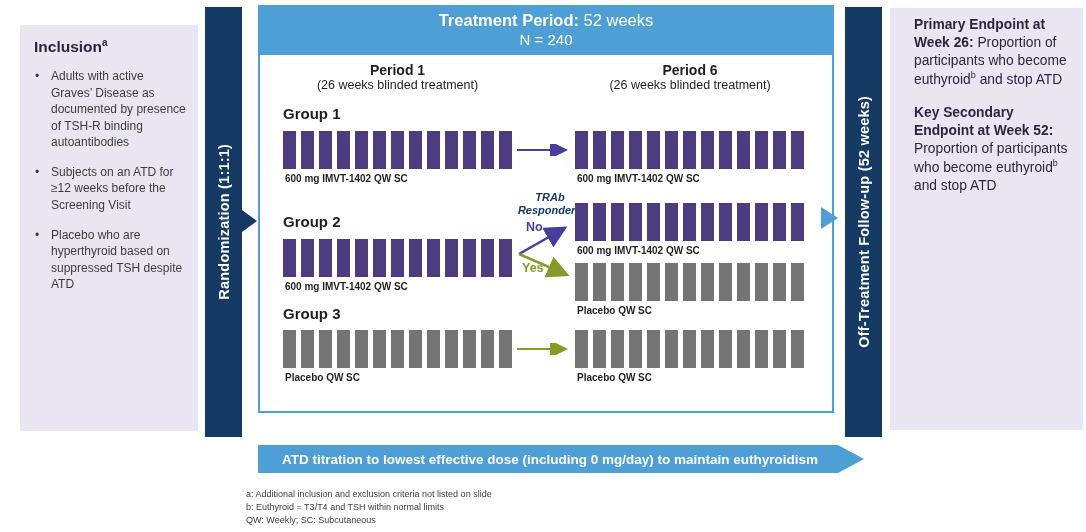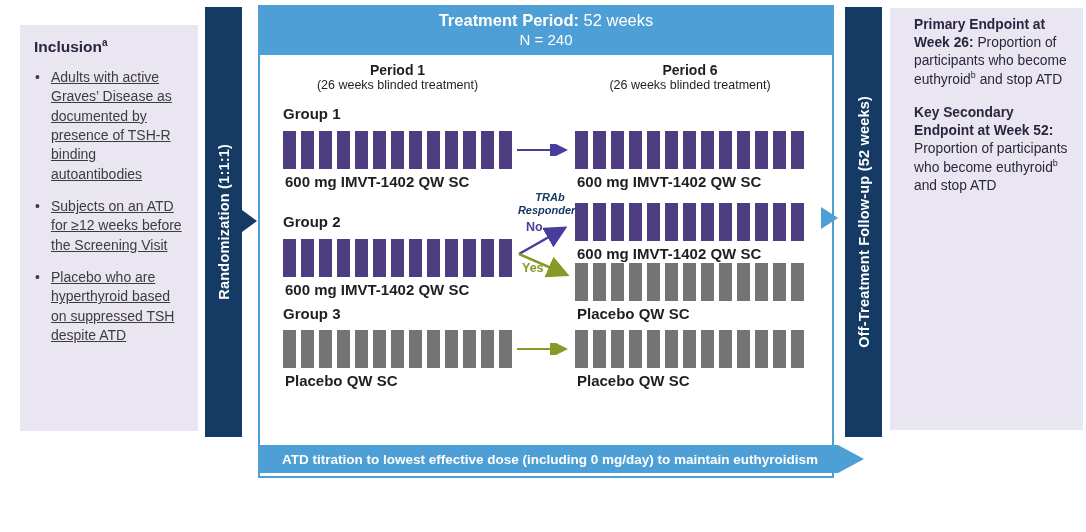--- a/index.html
+++ b/index.html
@@ -4,57 +4,57 @@
 <style>
   html,body{margin:0;padding:0;background:#ffffff;}
   body{font-family:"Liberation Sans","DejaVu Sans",sans-serif;}
   .stage{position:relative;width:1086px;height:532px;background:#fff;overflow:hidden;}
 
   
   .panel{position:absolute;background:var(--panel-bg);box-sizing:border-box;}
   .left-panel{left:20px;top:25px;width:178px;height:406px;padding:12px 12px;}
   .left-title{font-weight:bold;font-size:15.5px;color:var(--header-text);margin:0 0 12px 2px;}
   .left-title sup{font-size:10px;}
-  ul.bullets{list-style:none;margin:0;padding:0;font-size:14px;line-height:1.38;color:#3c3c3c;text-decoration:underline;}
+  ul.bullets{list-style:none;margin:0;padding:0;font-size:12px;line-height:1.38;color:#3c3c3c;}
   ul.bullets li{position:relative;padding-left:19px;margin-bottom:13px;}
   ul.bullets li::before{content:"\2022";position:absolute;left:3px;color:#3c3c3c;}
 
   .right-panel{left:890px;top:8px;width:193px;height:422px;padding:8px 12px;font-size:13.8px;line-height:1.3;color:var(--header-text);}
   .right-panel p{margin:0 0 16px 12px;}
   .right-panel .b{font-weight:bold;}
   .right-panel sup{font-size:9px;}
 
   
   .vbar{position:absolute;top:7px;height:430px;width:37px;background:var(--navy);color:#fff;display:flex;align-items:center;justify-content:center;}
   .vbar span{writing-mode:vertical-rl;transform:rotate(180deg);font-weight:bold;font-size:14.5px;white-space:nowrap;letter-spacing:.2px;}
   .rand-bar{left:205px;}
   .follow-bar{left:845px;}
   .rand-notch{position:absolute;left:242px;top:210px;width:0;height:0;
     border-left:15px solid var(--navy);border-top:11px solid transparent;border-bottom:11px solid transparent;}
   .blue-arrowhead{position:absolute;left:821px;top:207px;width:0;height:0;
     border-left:17px solid var(--blue);border-top:11px solid transparent;border-bottom:11px solid transparent;}
 
   
-  .center-box{position:absolute;left:258px;top:5px;width:576px;height:473px;border:2px solid var(--blue);background:#fff;box-sizing:border-box;}
+  .center-box{position:absolute;left:258px;top:5px;width:576px;height:408px;border:2px solid var(--blue);background:#fff;box-sizing:border-box;}
   .center-box > *{position:absolute;}
   .box-header{left:0;top:0;width:572px;height:48px;background:var(--blue);color:#fff;text-align:center;}
   .box-header .l1{font-size:16.5px;margin-top:4px;}
   .box-header .l1 .b{font-weight:bold;}
   .box-header .l2{font-size:15px;margin-top:1px;}
 
   .period-label{text-align:center;color:#1f1f1f;}
   .period-label .pname{font-weight:bold;font-size:14px;}
   .period-label .psub{font-size:12.5px;}
   .p1-label{left:20px;top:55px;width:235px;}
   .p2-label{left:315px;top:55px;width:230px;}
 
   .group-name{font-weight:bold;font-size:15px;color:#1f1f1f;}
   .ticks{display:flex;gap:5px;height:38px;}
   .tick{width:13px;height:38px;flex:0 0 13px;}
-  .dose{font-weight:bold;font-size:15px;color:#1f1f1f;white-space:nowrap;}
+  .dose{font-weight:bold;font-size:10px;color:#1f1f1f;white-space:nowrap;}
 
   .trab{left:235px;top:184px;width:110px;font-style:italic;font-weight:bold;font-size:11px;color:var(--navy);text-align:center;line-height:1.2;}
   .no-label{left:266px;top:213px;font-weight:bold;font-size:12.5px;color:var(--purple-arrow);}
   .yes-label{left:262px;top:254px;font-weight:bold;font-size:12.5px;color:var(--olive);}
 
   .banner{position:absolute;left:258px;top:445px;width:606px;height:28px;background:var(--blue);color:#fff;
     font-weight:bold;font-size:13.5px;display:flex;align-items:center;justify-content:center;
     clip-path:polygon(0 0,calc(100% - 26px) 0,100% 50%,calc(100% - 26px) 100%,0 100%);
     padding-right:22px;box-sizing:border-box;}
 
@@ -250,14 +250,19 @@
 
   <div class="panel right-panel">
     <p><span class="b">Primary Endpoint at Week 26:</span> <span>Proportion of participants who become euthyroid</span><sup>b</sup> <span>and stop ATD</span></p>
     <p><span class="b">Key Secondary Endpoint at Week 52:</span> <span>Proportion of participants who become euthyroid</span><sup>b</sup> <span>and stop ATD</span></p>
   </div>
 
   <div class="banner">
     <span>ATD titration to lowest effective dose (including 0 mg/day) to maintain euthyroidism</span>
   </div>
 
+  <div class="footnotes">
+    <div>a: Additional inclusion and exclusion criteria not listed on slide</div>
+    <div>b: Euthyroid = T3/T4 and TSH within normal limits</div>
+    <div>QW: Weekly; SC: Subcutaneous</div>
+  </div>
 
 </div>
 
 </body></html>

